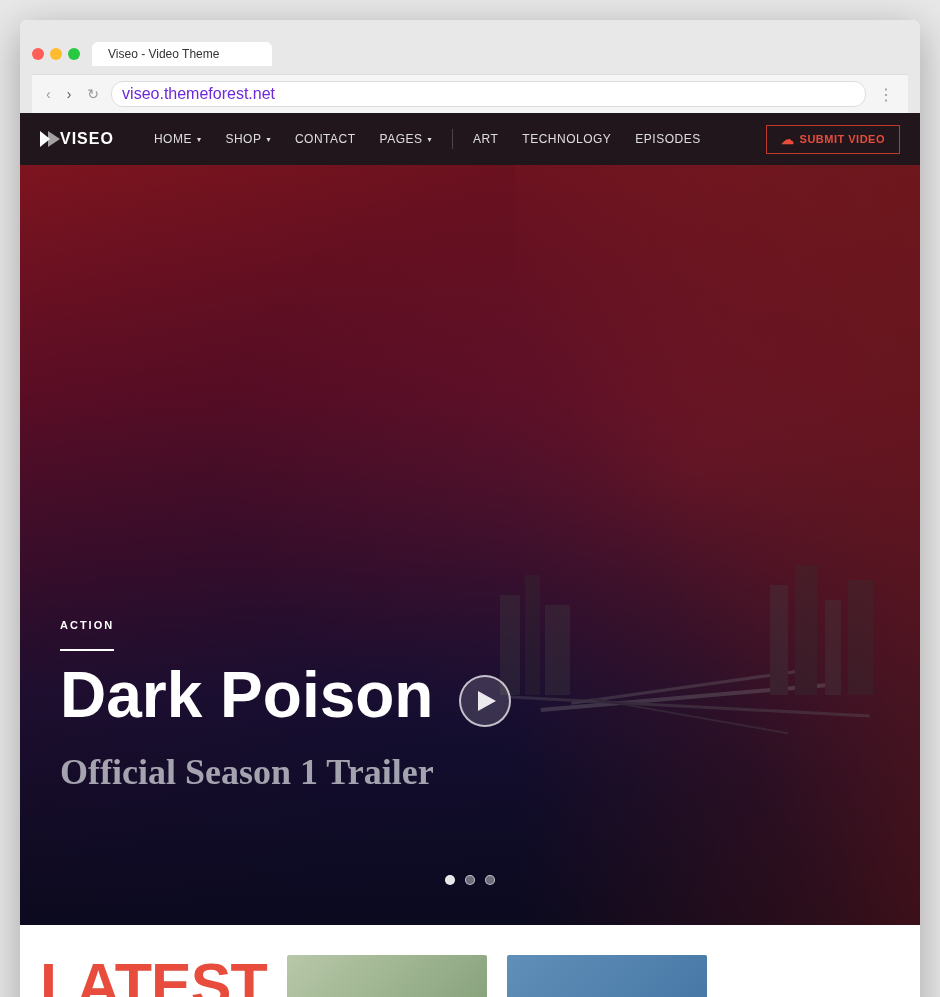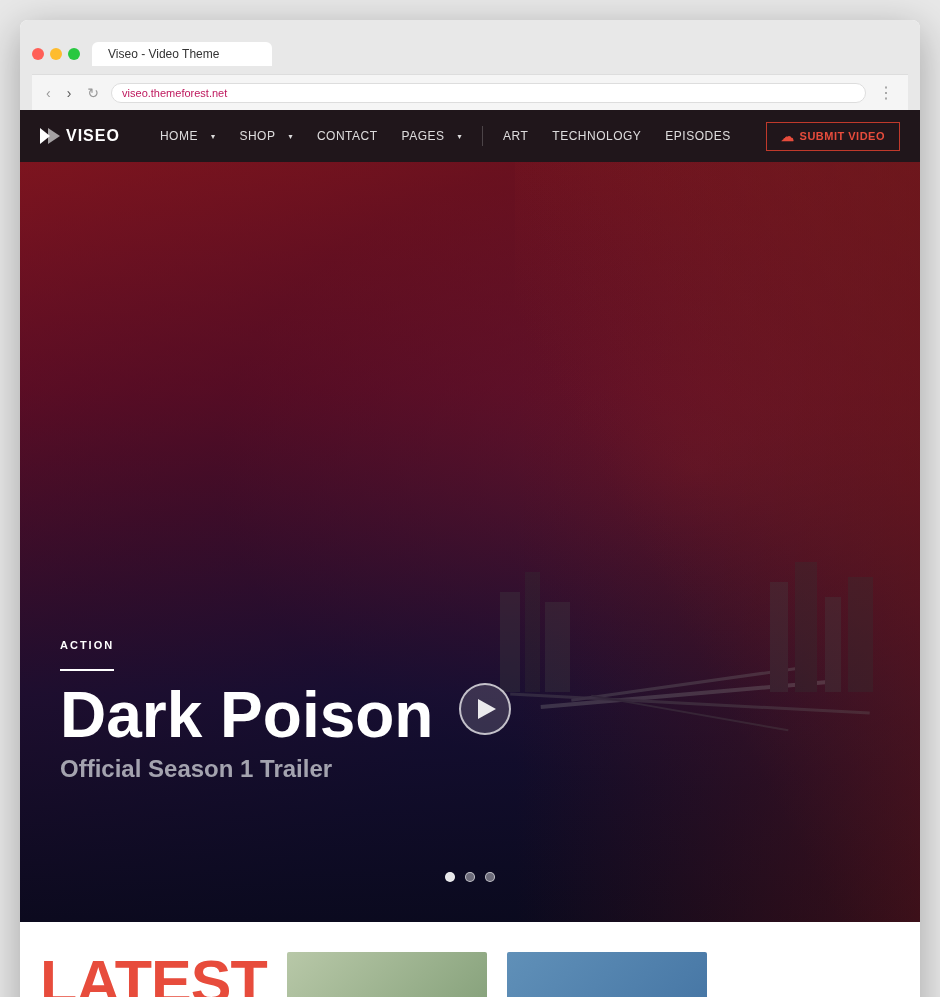--- a/index.html
+++ b/index.html
@@ -81,22 +81,22 @@
     }
 
     .nav-btn.active { color: #555; }
 
     .address-bar {
       flex: 1;
       background: #fff;
       border: 1px solid #ddd;
       border-radius: 12px;
       padding: 3px 10px;
-      font-size: 11px;
-      color: #be185d;
+      font-size: 16px;
+      color: #6d28d9;
       display: flex;
       align-items: center;
     }
 
     .more-btn {
       background: none;
       border: none;
       cursor: pointer;
       color: #999;
       font-size: 16px;
@@ -115,21 +115,21 @@
       align-items: center;
       padding: 0 20px;
       height: 52px;
       position: relative;
       z-index: 10;
     }
 
     .logo {
       display: flex;
       align-items: center;
-      gap: 6px;
+      gap: 0;
       color: #fff;
       font-weight: bold;
       font-size: 16px;
       letter-spacing: 1px;
       margin-right: 30px;
       text-transform: uppercase;
     }
 
     .logo-icon {
       width: 20px;
@@ -147,21 +147,21 @@
     .nav-item {
       color: rgba(255,255,255,0.85);
       font-size: 12px;
       font-weight: 500;
       padding: 8px 10px;
       cursor: pointer;
       letter-spacing: 0.5px;
       text-transform: uppercase;
       display: flex;
       align-items: center;
-      gap: 11px;
+      gap: 3px;
       white-space: nowrap;
     }
 
     .nav-divider {
       width: 1px;
       height: 20px;
       background: rgba(255,255,255,0.2);
       margin: 0 6px;
     }
 
@@ -249,23 +249,23 @@
       margin-bottom: 12px;
       border-bottom: 2px solid #fff;
       padding-bottom: 18px;
     }
 
     .hero-title {
       font-size: 64px;
       font-weight: 900;
       color: #fff;
       line-height: 1;
-      margin-bottom: 8px;
-      display: flex;
-      align-items: flex-start;
+      margin-bottom: 24px;
+      display: flex;
+      align-items: flex-end;
       gap: 26px;
     }
 
     .play-btn {
       width: 52px;
       height: 52px;
       border-radius: 50%;
       border: 2px solid rgba(255,255,255,0.7);
       background: rgba(255,255,255,0.15);
       display: flex;
@@ -278,24 +278,25 @@
     .play-triangle {
       width: 0;
       height: 0;
       border-top: 10px solid transparent;
       border-bottom: 10px solid transparent;
       border-left: 18px solid rgba(255,255,255,0.9);
       margin-left: 4px;
     }
 
     .hero-subtitle {
-      font-size: 24px;
+      font-size: 36px;
       font-weight: 700;
       color: rgba(180,180,190,0.9);
-      margin-bottom: 19px;
+      margin-bottom: 12px;
+      font-family: Liberation Serif, serif;
     }
 
     .hero-tagline {
       font-size: 12px;
       letter-spacing: 4px;
       color: rgba(200,200,200,0.7);
       font-weight: 400;
       text-transform: uppercase;
     }
 

